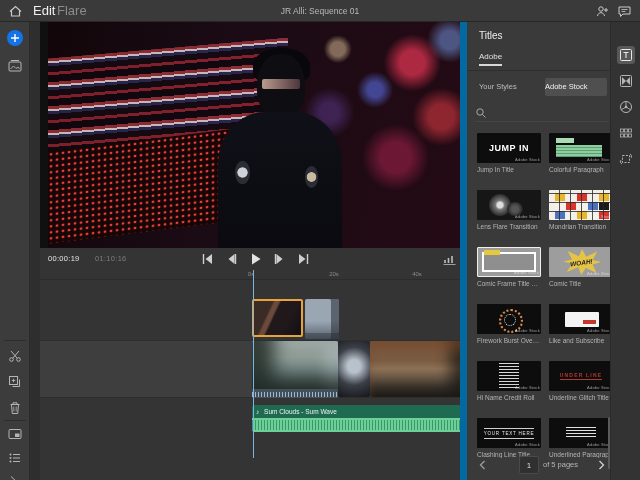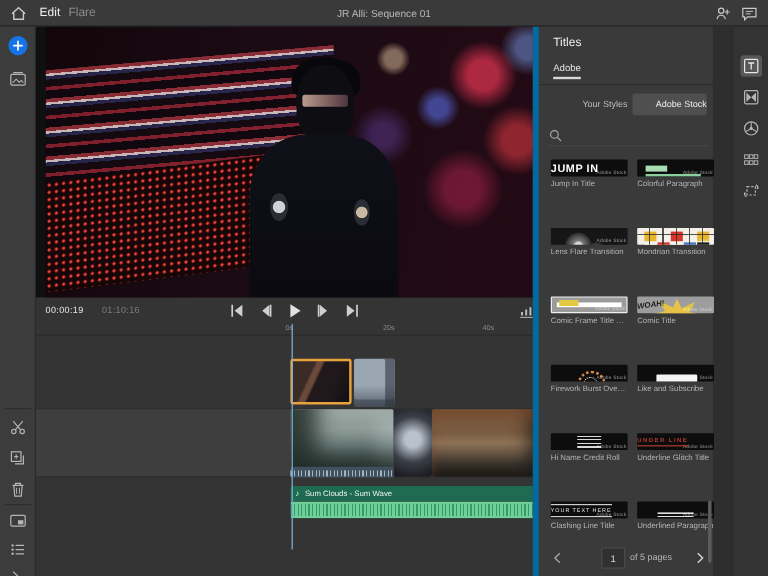--- a/index.html
+++ b/index.html
@@ -4,35 +4,35 @@
 <style>
 *{box-sizing:border-box;margin:0;padding:0}
 html,body{width:640px;height:480px;overflow:hidden}
 body{font-family:"Liberation Sans",sans-serif;background:#2e2e2e;position:relative;color:#c8c8c8}
 svg{display:block}
 .app{position:absolute;inset:0;width:640px;height:480px}
 
 
 .topbar{position:absolute;left:0;top:0;width:640px;height:22px;background:#3a3a3a;border-bottom:1px solid #272727;z-index:30}
 .home-btn{position:absolute;left:8px;top:4px;width:15px;height:15px}
-.tab{position:absolute;top:0;height:22px;line-height:22px;font-size:10px}
+.tab{position:absolute;top:0;height:22px;line-height:22px;font-size:13px}
 .tab.edit{left:33px;color:#f0f0f0}
 .tab.share{left:57px;color:#8c8c8c}
 .proj-title{position:absolute;left:0;right:0;top:0;height:16px;line-height:22px;text-align:center;font-size:8.5px;color:#b9b9b9}
 .tb-ic{position:absolute;top:4px;width:15px;height:15px}
 .invite{right:30px}.feedback{right:8px}
 
 
 .left-rail{position:absolute;left:0;top:22px;width:30px;height:458px;background:#3c3c3c;border-right:1px solid #2b2b2b;z-index:20}
 .rail-btn{position:absolute;left:7px;width:16px;height:16px}
 .add-btn{top:8px;background:#1473e6;border-radius:50%;display:flex;align-items:center;justify-content:center}
 .rail-div{position:absolute;left:4px;width:22px;height:1px;background:#2d2d2d}
 
 
-.center{position:absolute;left:30px;top:22px;width:430px;height:458px;background:#343434}
+.center{position:absolute;left:40px;top:22px;width:430px;height:458px;background:#343434}
 .preview{position:absolute;left:0;top:0;width:430px;height:226px;background:#101010}
 .video{position:absolute;left:8px;top:0;width:414px;height:226px;background:#0b0b12;overflow:hidden}
 .bokeh{position:absolute;inset:0;
  background:
   radial-gradient(circle at 88% 18%, rgba(220,50,80,.75) 0 3%, transparent 7%),
   radial-gradient(circle at 79% 30%, rgba(90,110,230,.6) 0 2%, transparent 5%),
   radial-gradient(circle at 95% 42%, rgba(230,60,70,.55) 0 3%, transparent 7%),
   radial-gradient(circle at 70% 12%, rgba(230,200,160,.5) 0 2%, transparent 4%),
   radial-gradient(circle at 84% 60%, rgba(200,40,90,.45) 0 4%, transparent 9%),
   radial-gradient(circle at 68% 40%, rgba(120,80,200,.35) 0 3%, transparent 8%),
@@ -82,31 +82,31 @@
  box-shadow:inset 0 10px 8px rgba(120,70,40,.5),inset -20px -8px 14px rgba(20,18,16,.7)}
 .miniwave{left:212px;top:119px;width:86px;height:9px;background:#41505c;border-radius:0;
  background-image:repeating-linear-gradient(90deg,#9fb6c4 0 1px,transparent 1px 3px);background-size:100% 60%;background-repeat:no-repeat;background-position:0 70%}
 .audio{left:212px;top:135px;width:218px;height:27px}
 .audio-head{position:absolute;left:0;top:0;width:218px;height:13px;background:#1f6b52;color:#e8f5ee;font-size:6.5px;line-height:13px;padding-left:4px;white-space:nowrap;overflow:hidden;border-radius:2px 2px 0 0}
 .audio-body{position:absolute;left:0;top:13px;width:218px;height:14px;background:#6ecf97;border-radius:0 0 2px 2px;
  background-image:repeating-linear-gradient(90deg,#35996c 0 1px,transparent 1px 3px);background-size:100% 72%;background-position:0 50%;background-repeat:no-repeat}
 .playhead{position:absolute;left:213px;top:0;width:1px;height:188px;background:#7db4e0;z-index:5}
 
 
-.rpanel{position:absolute;left:444px;top:22px;width:150px;height:458px;background:#3a3a3a;border-left:5px solid #0369a1;z-index:10}
+.rpanel{position:absolute;left:460px;top:22px;width:150px;height:458px;background:#3a3a3a;border-left:7px solid #0369a1;z-index:10}
 .rp-h{position:absolute;left:12px;top:8px;font-size:10px;color:#ededed}
 .rp-tab{position:absolute;left:12px;top:30px;font-size:8px;color:#e0e0e0;padding-bottom:3px;border-bottom:2px solid #d8d8d8}
 .rp-div{position:absolute;left:0;top:48px;width:150px;height:1px;background:#2e2e2e}
-.seg{position:absolute;top:56px;height:18px;line-height:18px;font-size:7.5px;text-align:right;border-radius:2px}
+.seg{position:absolute;top:56px;height:18px;line-height:18px;font-size:7.5px;text-align:left;border-radius:2px}
 .seg.your{left:12px;width:62px;color:#bdbdbd}
 .seg.stock{left:78px;width:62px;background:#4f4f4f;color:#f0f0f0}
 .search-row{position:absolute;left:8px;top:82px;width:134px;height:18px;border-bottom:1px solid #454545}
 .grid{position:absolute;left:10px;top:111px;width:136px}
 .cell{position:absolute;width:64px}
-.thumb{position:relative;width:64px;height:14px;background:#0d0d0d;border-radius:1px;overflow:hidden;display:flex;align-items:center;}
+.thumb{position:relative;width:64px;height:30px;background:#0d0d0d;border-radius:1px;overflow:hidden;display:flex;align-items:center;justify-content:center}
 .lbl{margin-top:3px;font-size:6.5px;color:#b4b4b4;white-space:nowrap;overflow:hidden;text-overflow:ellipsis;width:64px}
 .wm{position:absolute;right:1px;bottom:1px;font-size:4px;color:rgba(255,255,255,.55);letter-spacing:.2px}
 .tt{position:relative;z-index:2}
 .t1 .tt{color:#fff;font-weight:bold;font-size:9px;letter-spacing:.5px}
 .t2::before{content:"";position:absolute;left:7px;top:5px;width:18px;height:5px;background:#a8dcb2}
 .t2::after{content:"";position:absolute;left:7px;top:12px;width:46px;height:12px;background:repeating-linear-gradient(180deg,#8ccf9e 0 2px,#5f9e76 2px 3px)}
 .t3{background:#161616}
 .t3::before{content:"";position:absolute;left:12px;top:4px;width:22px;height:22px;border-radius:50%;background:radial-gradient(circle,#ddd 0 18%,#777 30%,#2c2c2c 70%)}
 .t3::after{content:"";position:absolute;left:30px;top:12px;width:16px;height:14px;border-radius:50%;background:radial-gradient(circle,#555 0 30%,#222 75%)}
 .t4{background:#f2efe8}

